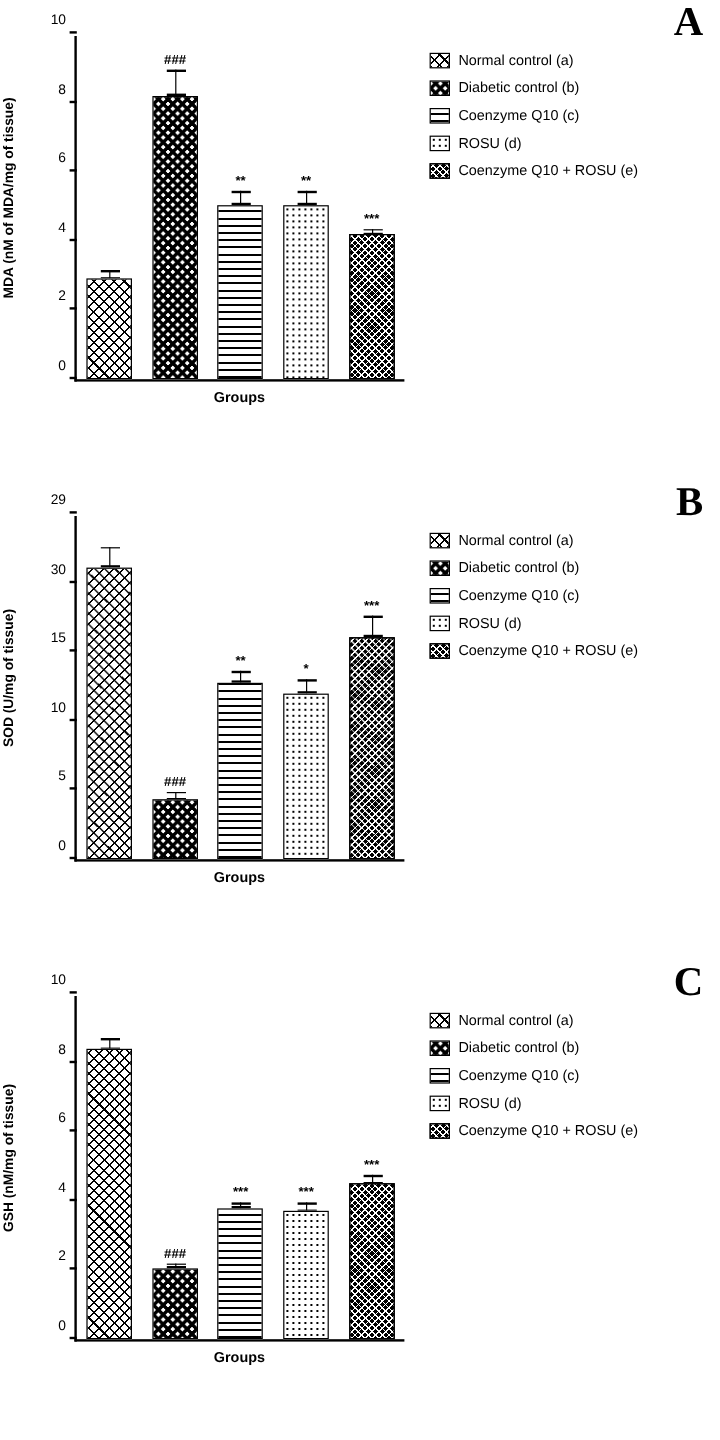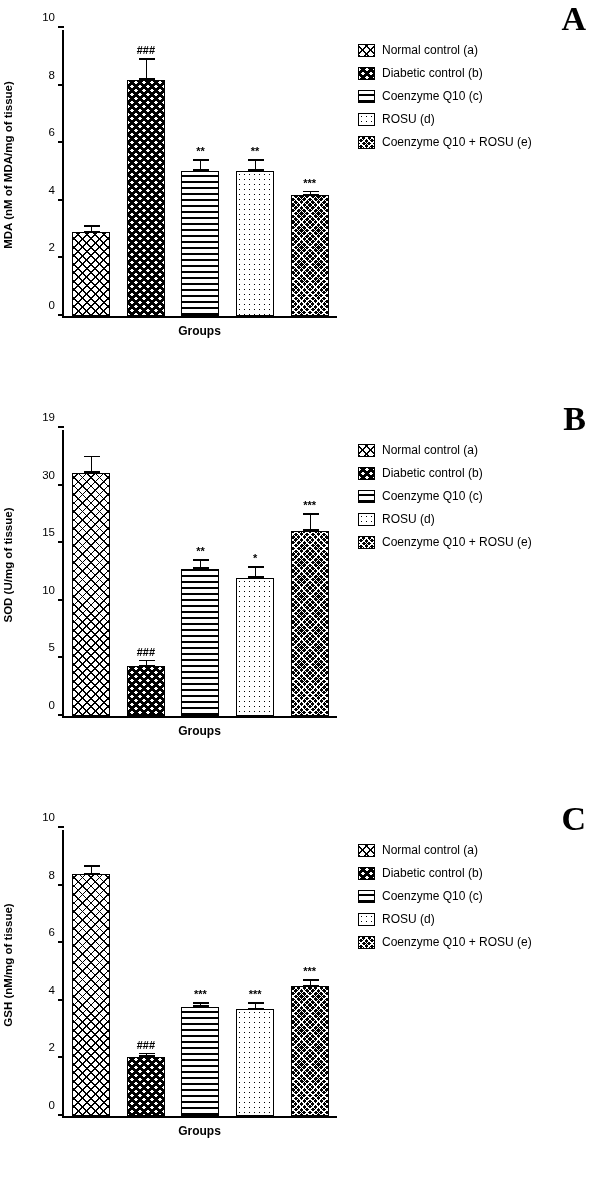--- a/index.html
+++ b/index.html
@@ -272,21 +272,21 @@
           <div class="tick-label" style="bottom: 0px;">0</div>
           <div class="tick" style="bottom: 57.6px;"></div>
           <div class="tick-label" style="bottom: 57.6px;">5</div>
           <div class="tick" style="bottom: 115.2px;"></div>
           <div class="tick-label" style="bottom: 115.2px;">10</div>
           <div class="tick" style="bottom: 172.8px;"></div>
           <div class="tick-label" style="bottom: 172.8px; margin-top: 24px;">15</div>
           <div class="tick" style="bottom: 230.4px;"></div>
           <div class="tick-label" style="bottom: 230.4px;">30</div>
           <div class="tick" style="bottom: 288px;"></div>
-          <div class="tick-label" style="bottom: 288px;">19</div>
+          <div class="tick-label" style="bottom: 288px;">29</div>
           <div class="bars">
             <div class="barcell">
               <div class="err" style="height: 17.28px; bottom: 243.072px;"></div>
               <div class="bar f-crosshatch" style="height: 243.072px;"></div>
             </div>
             <div class="barcell">
               <div class="err" style="height: 6.912px; bottom: 49.536px;"></div>
               <div class="sig" style="bottom: 59.448px;">###</div>
               <div class="bar f-checker" style="height: 49.536px;"></div>
             </div>

